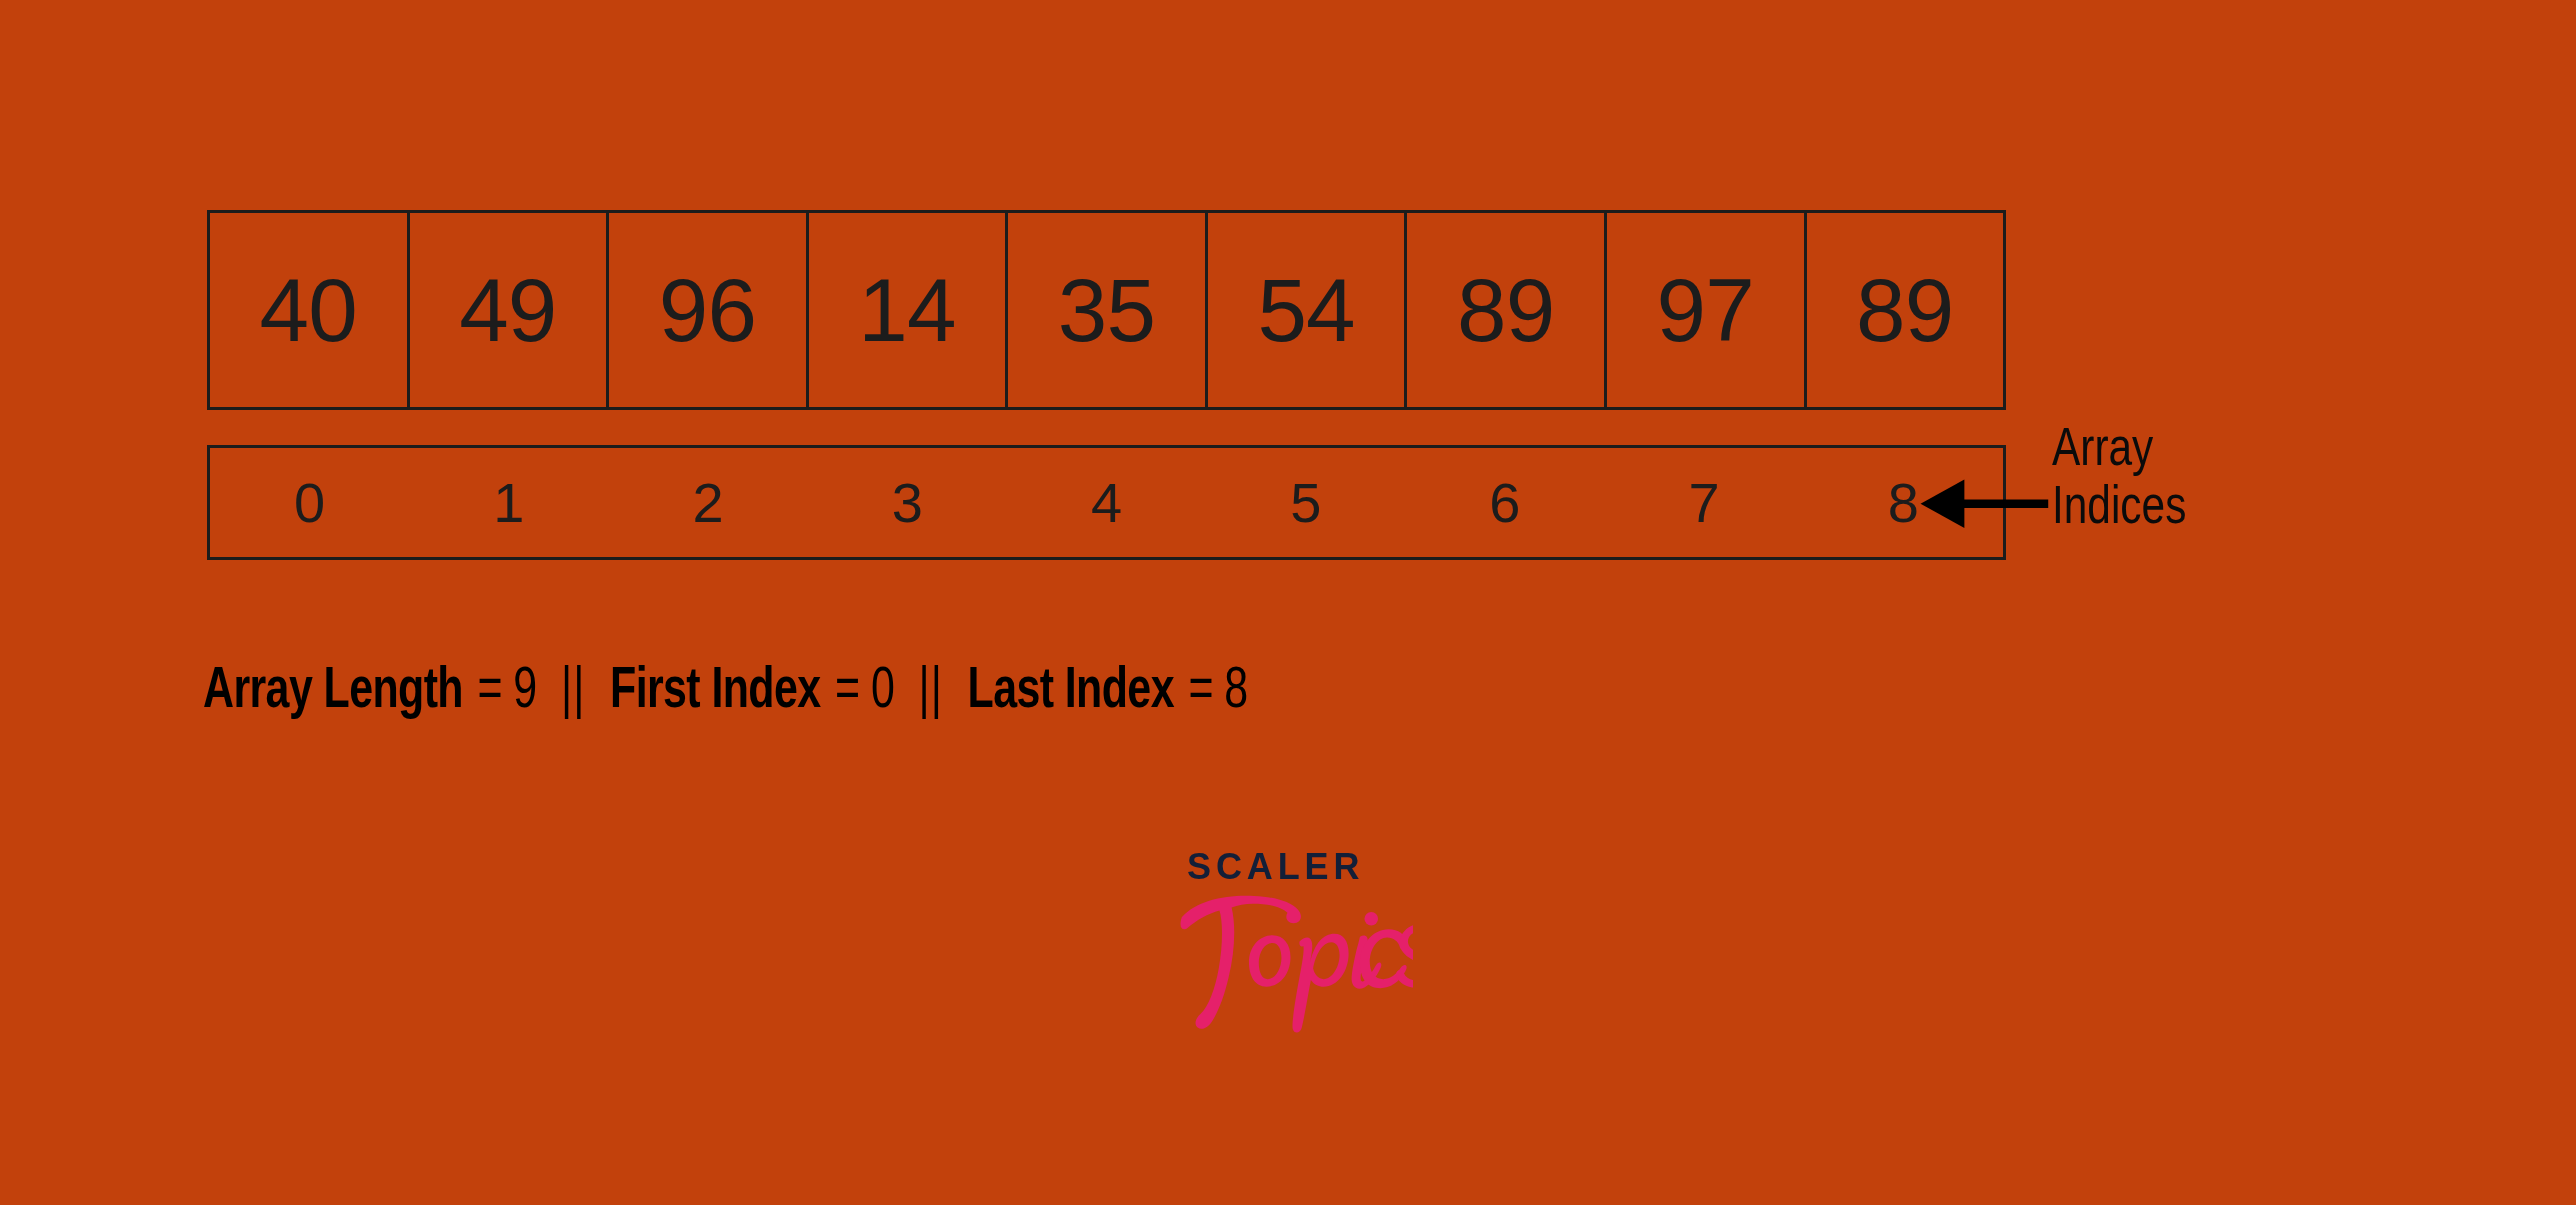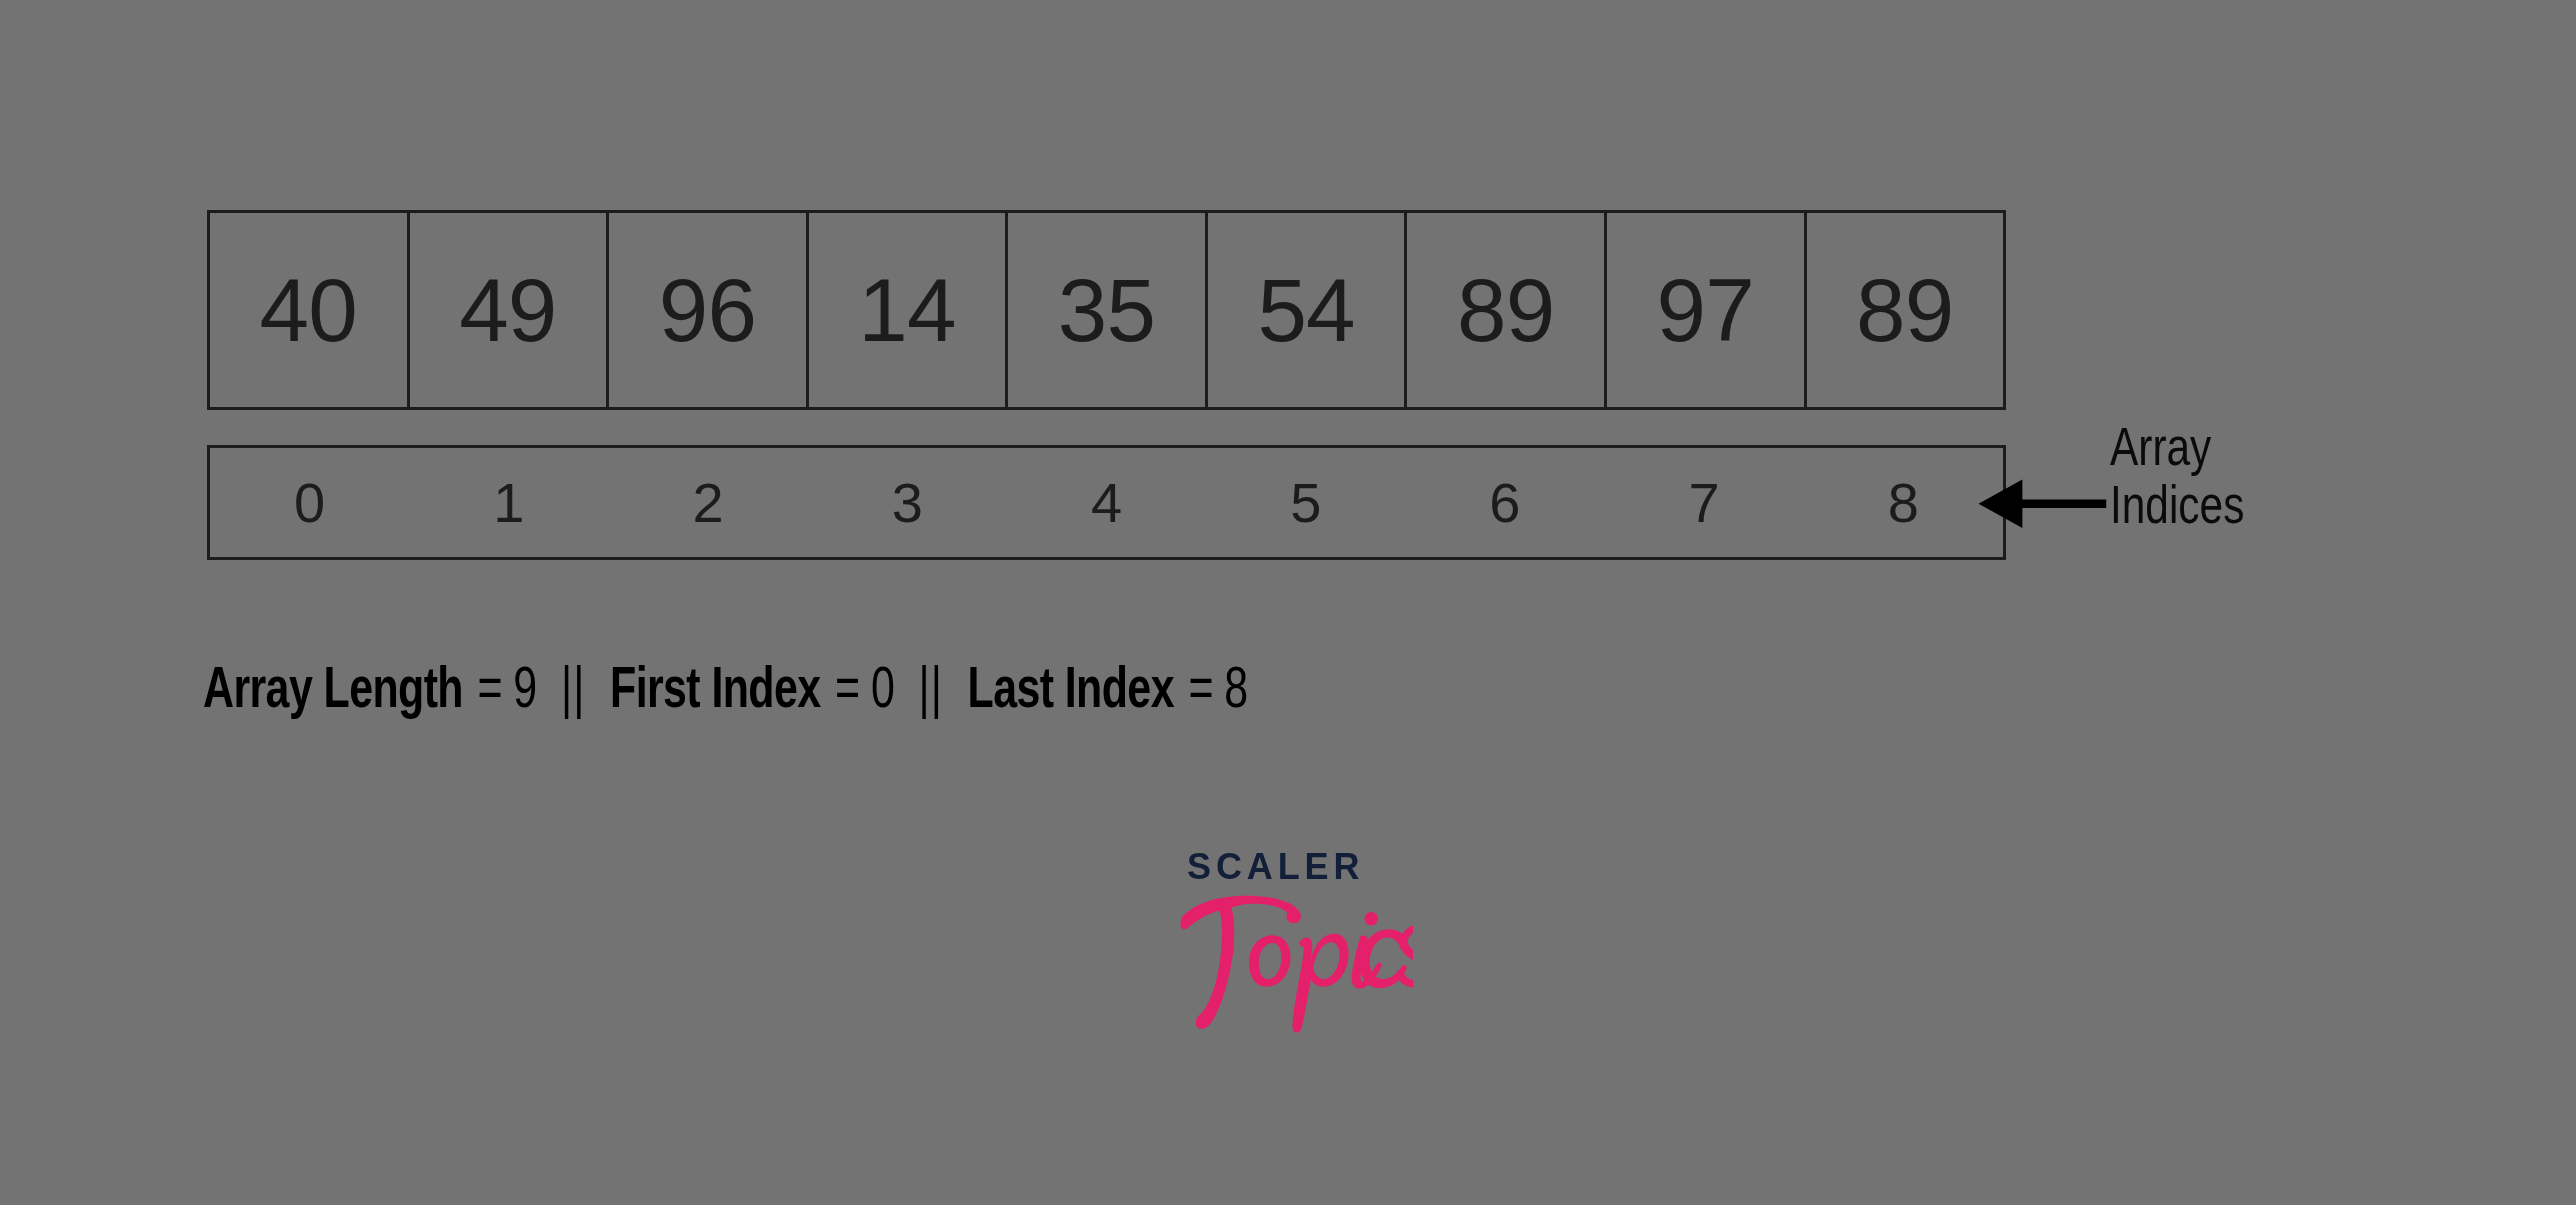--- a/index.html
+++ b/index.html
@@ -8,21 +8,21 @@
     padding: 0;
     background: #ffffff;
   }
   body {
     font-family: "Liberation Sans", "DejaVu Sans", sans-serif;
   }
   #canvas {
     position: relative;
     width: 2576px;
     height: 1205px;
-    background: #737373;
+    background: #c2410c;
     overflow: hidden;
   }
 
   
   #array-row {
     position: absolute;
     left: 207px;
     top: 210px;
     width: 1799px;
     height: 200px;
@@ -67,21 +67,21 @@
     color: #1c1c1c;
     font-size: 56px;
     font-weight: 400;
     line-height: 1;
     font-family: "Liberation Sans", "DejaVu Sans", sans-serif;
   }
 
   
   #indices-callout {
     position: absolute;
-    left: 1974px;
+    left: 1916px;
     top: 424px;
     width: 545px;
     height: 167px;
   }
   #indices-arrow {
     position: absolute;
     left: 0px;
     top: 0px;
   }
   #indices-label {

